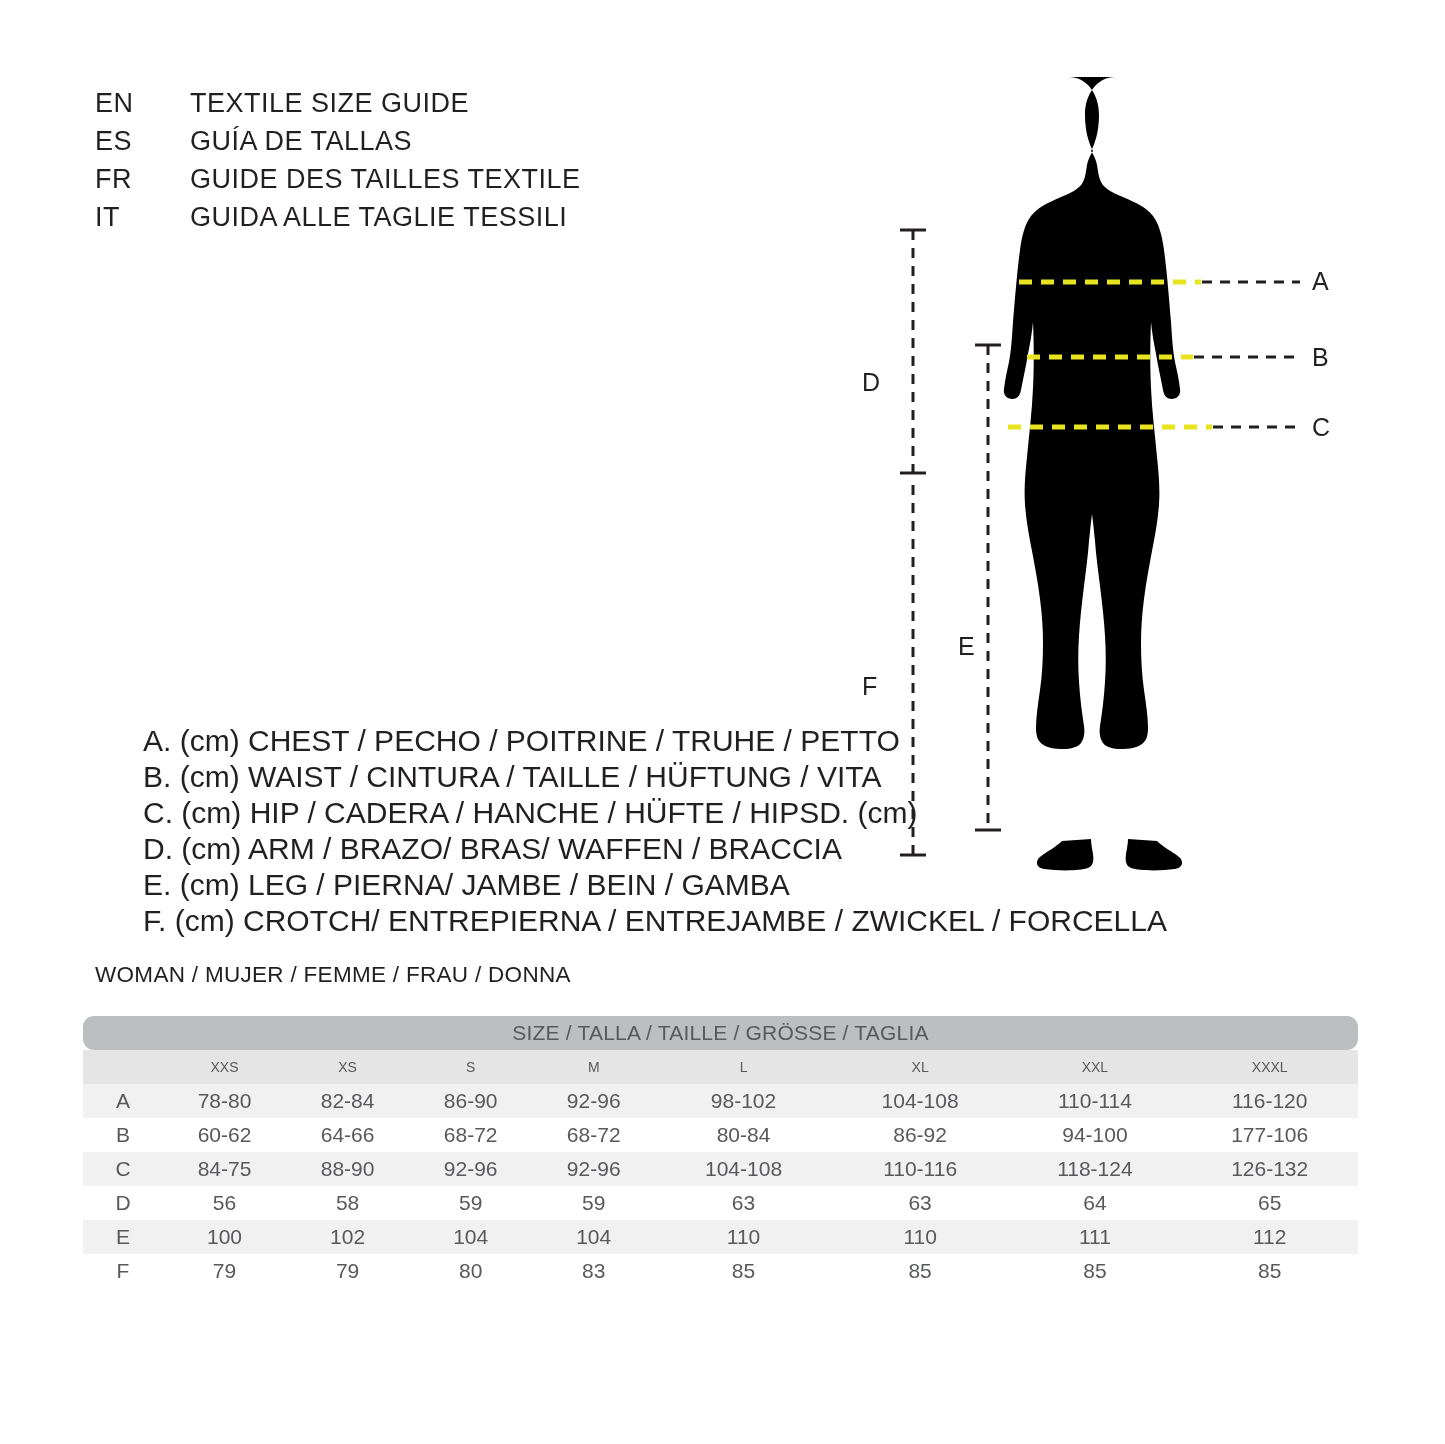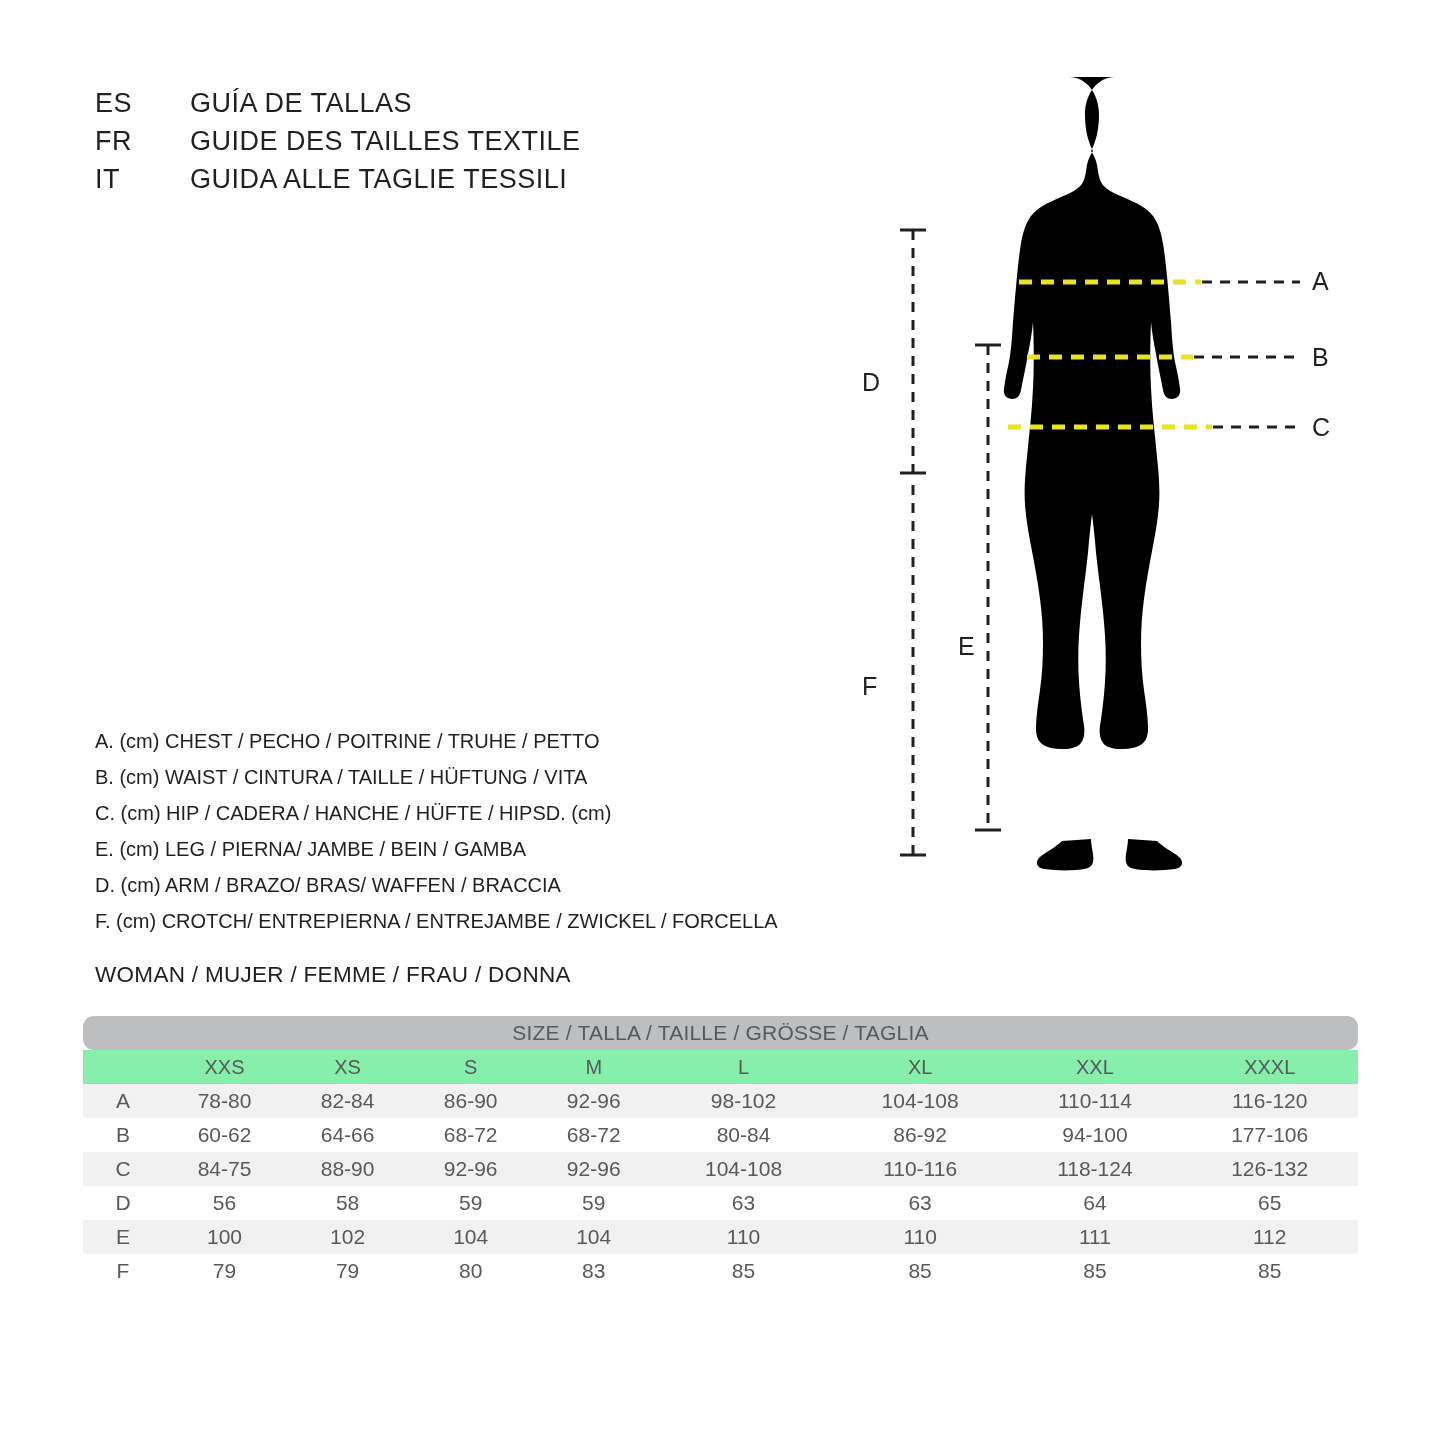--- a/index.html
+++ b/index.html
@@ -41,24 +41,25 @@
   }
 
   
   #legend-block {
     position: absolute;
     left: 95px;
     top: 723px;
     width: 800px;
   }
   .legend-row {
-    font-size: 20px;
+    font-size: 30px;
     line-height: 36px;
     color: #231f20;
     white-space: nowrap;
+    margin-left: 48px;
   }
 
   
   #category-label {
     position: absolute;
     left: 95px;
     top: 962px;
     font-size: 22.5px;
     color: #231f20;
     letter-spacing: 0.3px;
@@ -84,24 +85,24 @@
     background: #bcbec0;
     color: #58595b;
     text-align: left;
     padding-left: 14px;
     height: 32px;
     font-size: 21px;
     letter-spacing: 0.2px;
     border-radius: 11px;
   }
   .col-head td {
-    background: #86efac;
+    background: #e5e5e5;
     color: #58595b;
     height: 38px;
-    font-size: 20px;
+    font-size: 14px;
   }
   .row-shade td { background: #f1f1f2; }
   .row-plain td { background: #ffffff; }
   .rowlabel {
     text-align: left;
     padding-left: 22px;
     width: 80px;
     color: #58595b;
   }
 
@@ -118,20 +119,24 @@
   .dimlabel {
     position: absolute;
     font-size: 25px;
     color: #231f20;
   }
 </style>
 </head>
 <body>
 
 <div id="title-block">
+  <div class="title-row">
+    <div class="title-lang">EN</div>
+    <div class="title-text">TEXTILE SIZE GUIDE</div>
+  </div>
   <div class="title-row">
     <div class="title-lang">ES</div>
     <div class="title-text">GUÍA DE TALLAS</div>
   </div>
   <div class="title-row">
     <div class="title-lang">FR</div>
     <div class="title-text">GUIDE DES TAILLES TEXTILE</div>
   </div>
   <div class="title-row">
     <div class="title-lang">IT</div>
@@ -250,22 +255,22 @@
 
   <div class="dimlabel" style="left:482px; top:212px;">A</div>
   <div class="dimlabel" style="left:482px; top:288px;">B</div>
   <div class="dimlabel" style="left:482px; top:358px;">C</div>
 </div>
 
 <div id="legend-block">
   <div class="legend-row">A. (cm) CHEST / PECHO / POITRINE / TRUHE / PETTO</div>
   <div class="legend-row">B. (cm) WAIST / CINTURA / TAILLE / HÜFTUNG / VITA</div>
   <div class="legend-row">C. (cm) HIP / CADERA / HANCHE / HÜFTE / HIPSD. (cm)</div>
+  <div class="legend-row">D. (cm) ARM / BRAZO/ BRAS/ WAFFEN / BRACCIA</div>
   <div class="legend-row">E. (cm) LEG / PIERNA/ JAMBE / BEIN / GAMBA</div>
-  <div class="legend-row">D. (cm) ARM / BRAZO/ BRAS/ WAFFEN / BRACCIA</div>
   <div class="legend-row">F. (cm) CROTCH/ ENTREPIERNA / ENTREJAMBE / ZWICKEL / FORCELLA</div>
 </div>
 
 <div id="category-label">WOMAN / MUJER / FEMME / FRAU / DONNA</div>
 
 <table id="size-table">
   <tbody>
     <tr class="band-head">
       <td colspan="9">SIZE / TALLA / TAILLE / GRÖSSE / TAGLIA</td>
     </tr>

